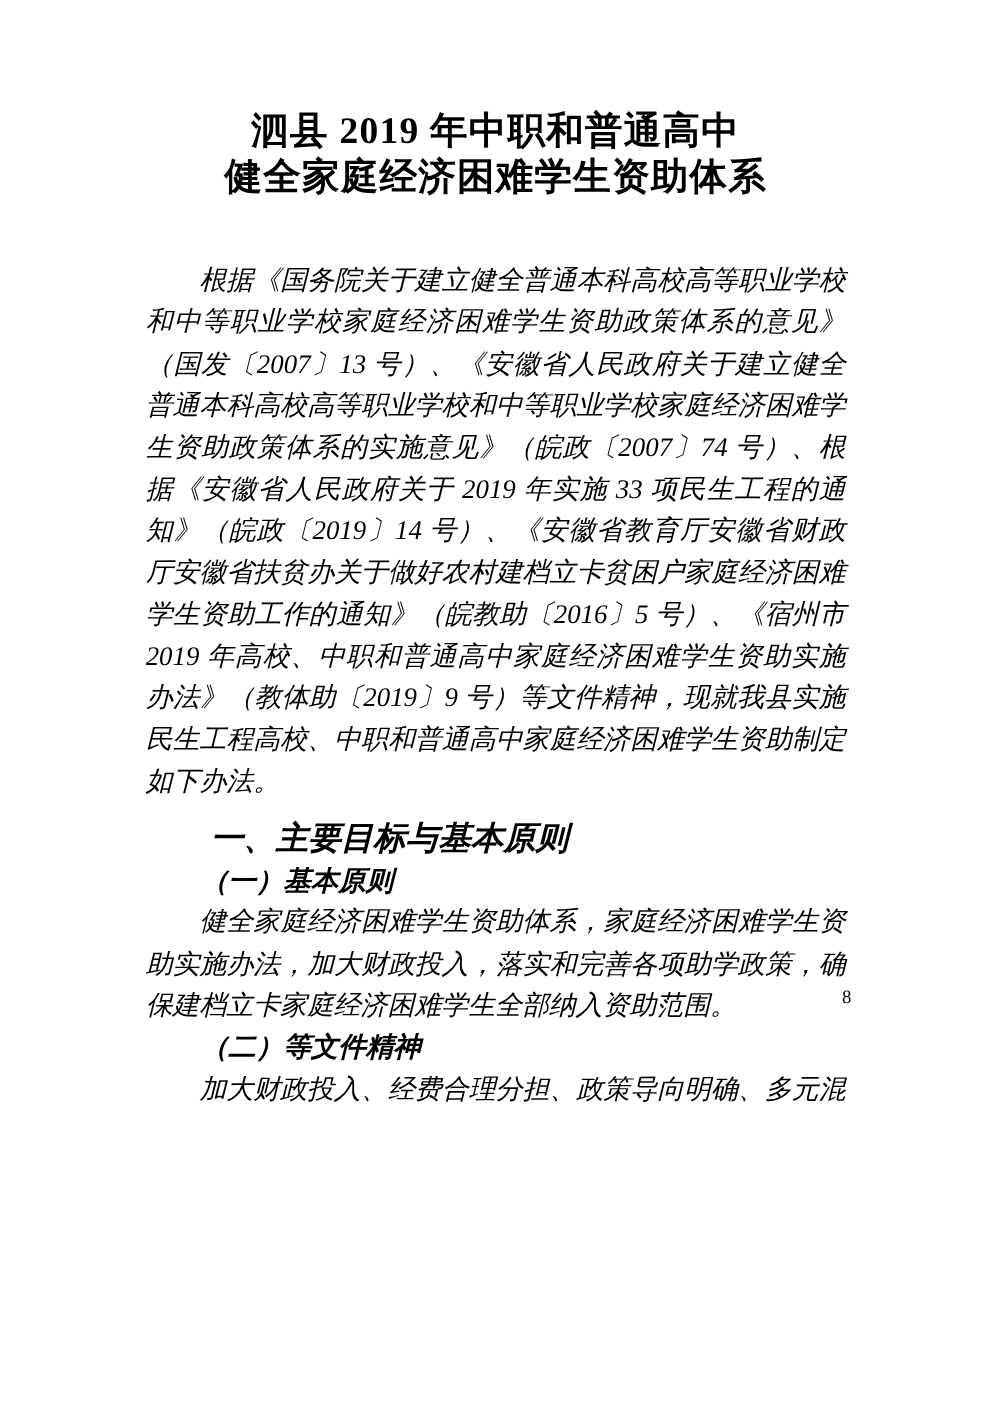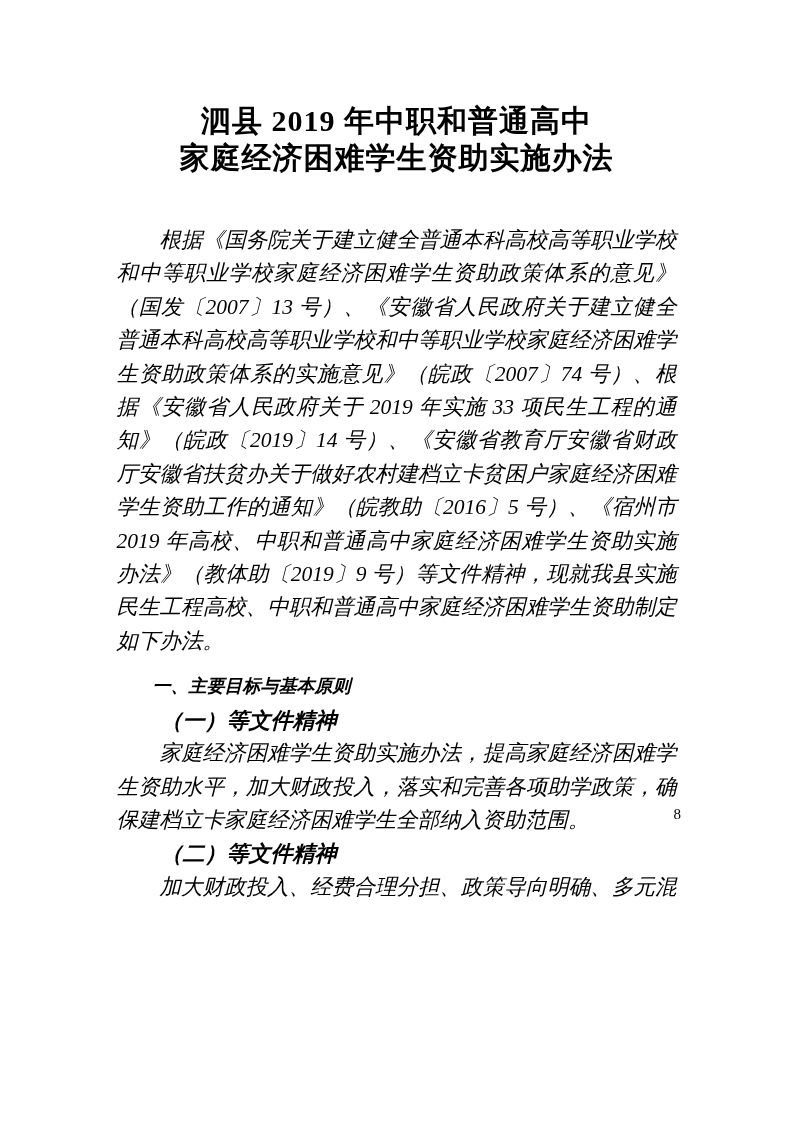--- a/index.html
+++ b/index.html
@@ -5,21 +5,21 @@
     * { box-sizing: border-box; }
     html, body {
       margin: 0;
       padding: 0;
       background: #ffffff;
     }
     .page {
       position: relative;
       width: 793px;
       height: 892px;
-      margin: 16px auto;
+      margin: 0 auto;
       background: #ffffff;
       color: #000000;
       font-family: "Liberation Serif", "DejaVu Serif", serif;
       overflow: hidden;
     }
     .doc-title {
       margin: 0;
       padding-top: 86px;
       text-align: center;
       font-size: 30px;
@@ -40,21 +40,21 @@
       text-justify: inter-ideograph;
       font-style: italic;
     }
     .content p {
       margin: 0;
       text-indent: 2em;
     }
     .content p.heading-1 {
       font-family: "Liberation Sans", "DejaVu Sans", sans-serif;
       font-weight: 700;
-      font-size: 18px;
+      font-size: 26px;
       margin-top: 12px;
     }
     .content p.heading-2 {
       font-family: "Liberation Sans", "DejaVu Sans", sans-serif;
       font-weight: 700;
       font-size: 22px;
     }
     .page-number {
       position: absolute;
       right: 112px;
@@ -65,27 +65,27 @@
       color: #000000;
     }
   </style>
 </head>
 <body>
 
 <div class="page">
 
   <h1 class="doc-title">
     <span class="title-line">泗县 2019 年中职和普通高中</span>
-    <span class="title-line">家庭经济困难学生资助实施办法</span>
+    <span class="title-line">健全家庭经济困难学生资助体系</span>
   </h1>
 
   <div class="content">
     <p class="body-paragraph">根据《国务院关于建立健全普通本科高校高等职业学校和中等职业学校家庭经济困难学生资助政策体系的意见》（国发〔2007〕13 号）、《安徽省人民政府关于建立健全普通本科高校高等职业学校和中等职业学校家庭经济困难学生资助政策体系的实施意见》（皖政〔2007〕74 号）、根据《安徽省人民政府关于 2019 年实施 33 项民生工程的通知》（皖政〔2019〕14 号）、《安徽省教育厅安徽省财政厅安徽省扶贫办关于做好农村建档立卡贫困户家庭经济困难学生资助工作的通知》（皖教助〔2016〕5 号）、《宿州市 2019 年高校、中职和普通高中家庭经济困难学生资助实施办法》（教体助〔2019〕9 号）等文件精神，现就我县实施民生工程高校、中职和普通高中家庭经济困难学生资助制定如下办法。</p>
     <p class="heading-1">一、主要目标与基本原则</p>
-    <p class="heading-2">（一）等文件精神</p>
-    <p class="body-paragraph">家庭经济困难学生资助实施办法，提高家庭经济困难学生资助水平，加大财政投入，落实和完善各项助学政策，确保建档立卡家庭经济困难学生全部纳入资助范围。</p>
+    <p class="heading-2">（一）基本原则</p>
+    <p class="body-paragraph">健全家庭经济困难学生资助体系，家庭经济困难学生资助实施办法，加大财政投入，落实和完善各项助学政策，确保建档立卡家庭经济困难学生全部纳入资助范围。</p>
     <p class="heading-2">（二）等文件精神</p>
     <p class="body-paragraph">加大财政投入、经费合理分担、政策导向明确、多元混合资助、各方责任清晰。</p>
   </div>
 
   <div class="page-number">8</div>
 
 </div>
 
 </body></html>

